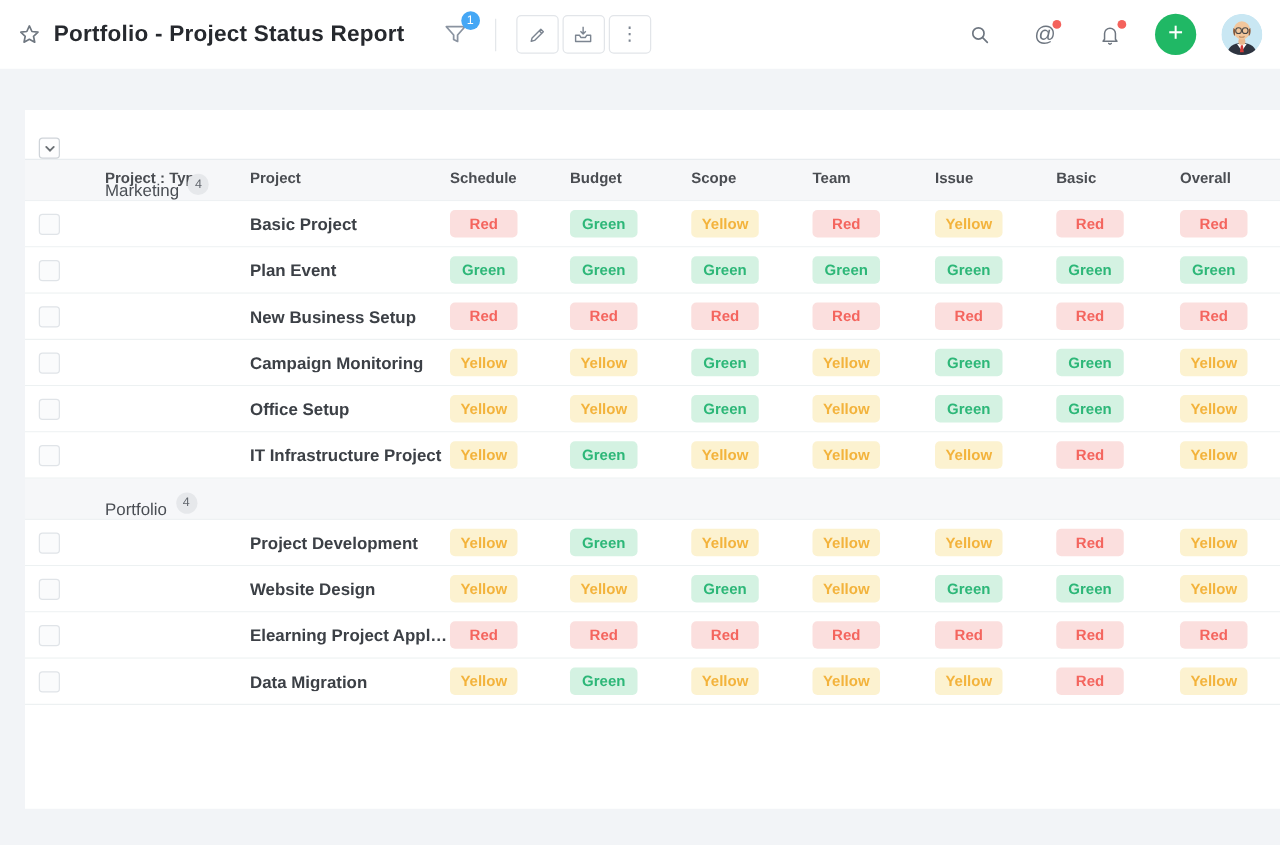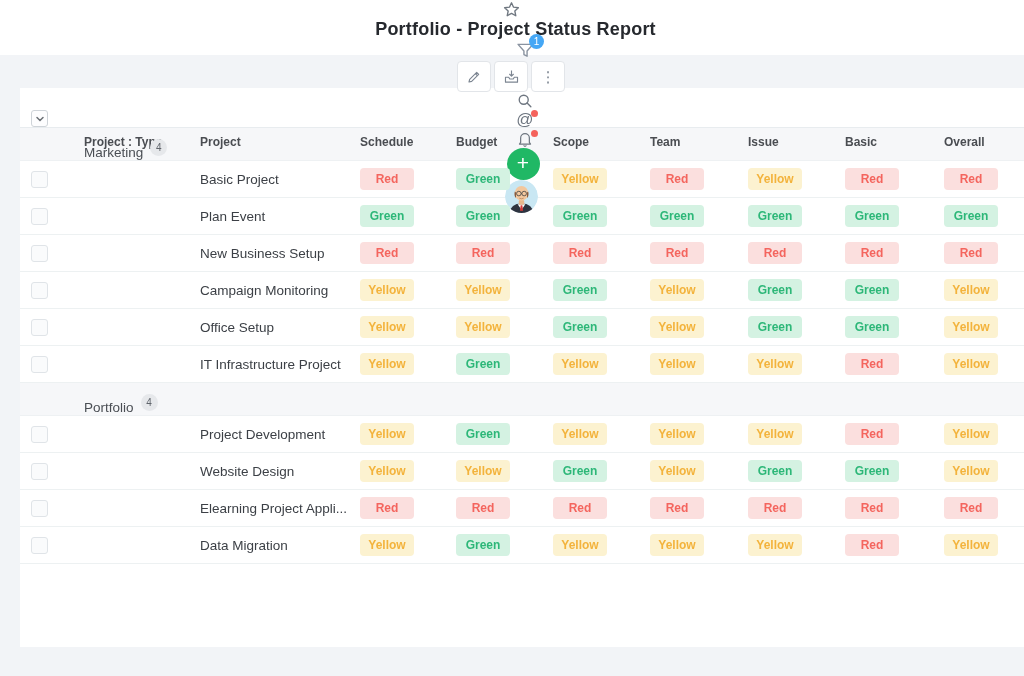--- a/index.html
+++ b/index.html
@@ -7,21 +7,20 @@
   body { font-family:"Liberation Sans", sans-serif; }
   .page {
     position:relative; width:1024px; height:676px; margin:0 auto;
     background:#f2f4f7; overflow:hidden;
   }
 
   
   .topbar {
     height:55px; background:#ffffff; display:flex; align-items:center;
     padding:0 14px 0 12px;
-    flex-direction:column;
   }
   .star-btn { width:22px; height:22px; display:flex; align-items:center; justify-content:center; cursor:pointer; }
   .page-title { font-size:18px; font-weight:700; color:#26292e; margin-left:9px; letter-spacing:.2px; }
   .filter-btn { position:relative; margin-left:28px; width:26px; height:26px; display:flex; align-items:center; justify-content:center; cursor:pointer; background:none; border:none; }
   .filter-badge {
     position:absolute; top:-6px; right:-6px; min-width:15px; height:15px; border-radius:8px;
     background:var(--filter-badge-blue,#45a7f5); color:#fff; font-size:10px; line-height:15px; text-align:center; font-family:"Liberation Sans",sans-serif;
   }
   .vdiv { width:1px; height:26px; background:#e4e7ea; margin:0 16px 0 18px; }
   .btn-group { display:flex; gap:3px; }
@@ -63,21 +62,21 @@
   .grouprow {
     height:33px; background:#f6f7f9; border-bottom:1px solid #eef1f3;
     display:flex; align-items:flex-end; padding-left:64px;
   }
   .gname { font-size:13.5px; color:#4a4e54; }
   .gcount {
     margin-left:7px; min-width:17px; height:17px; padding:0 4px; border-radius:9px; background:#e6e8eb;
     color:#5f646b; font-size:10px; line-height:17px; text-align:center; position:relative; top:-4px;
   }
   .row { height:37px; border-bottom:1px solid #edf1f2; background:#fff; }
-  .pname { font-size:13.5px; color:#3c4046; white-space:nowrap; overflow:hidden; text-overflow:ellipsis; padding-right:1px; cursor:pointer; }
+  .pname { font-size:13.5px; color:#3c4046; white-space:nowrap; overflow:hidden; text-overflow:ellipsis; padding-right:1px; cursor:pointer;font-weight:bold; }
   .badge {
     display:inline-block; width:54px; padding:4px 0; border-radius:4px; text-align:center;
     font-size:12px; font-weight:700; cursor:pointer;
   }
   .badge.red    { background:var(--red-bg,#fbdfde);   color:var(--red-text,#f4655e); }
   .badge.green  { background:var(--green-bg,#d4f2e2); color:var(--green-text,#2db778); }
   .badge.yellow { background:var(--yellow-bg,#fcf2d0); color:var(--yellow-text,#f3b33c); }
   svg { display:block; }
 </style>
 </head>

